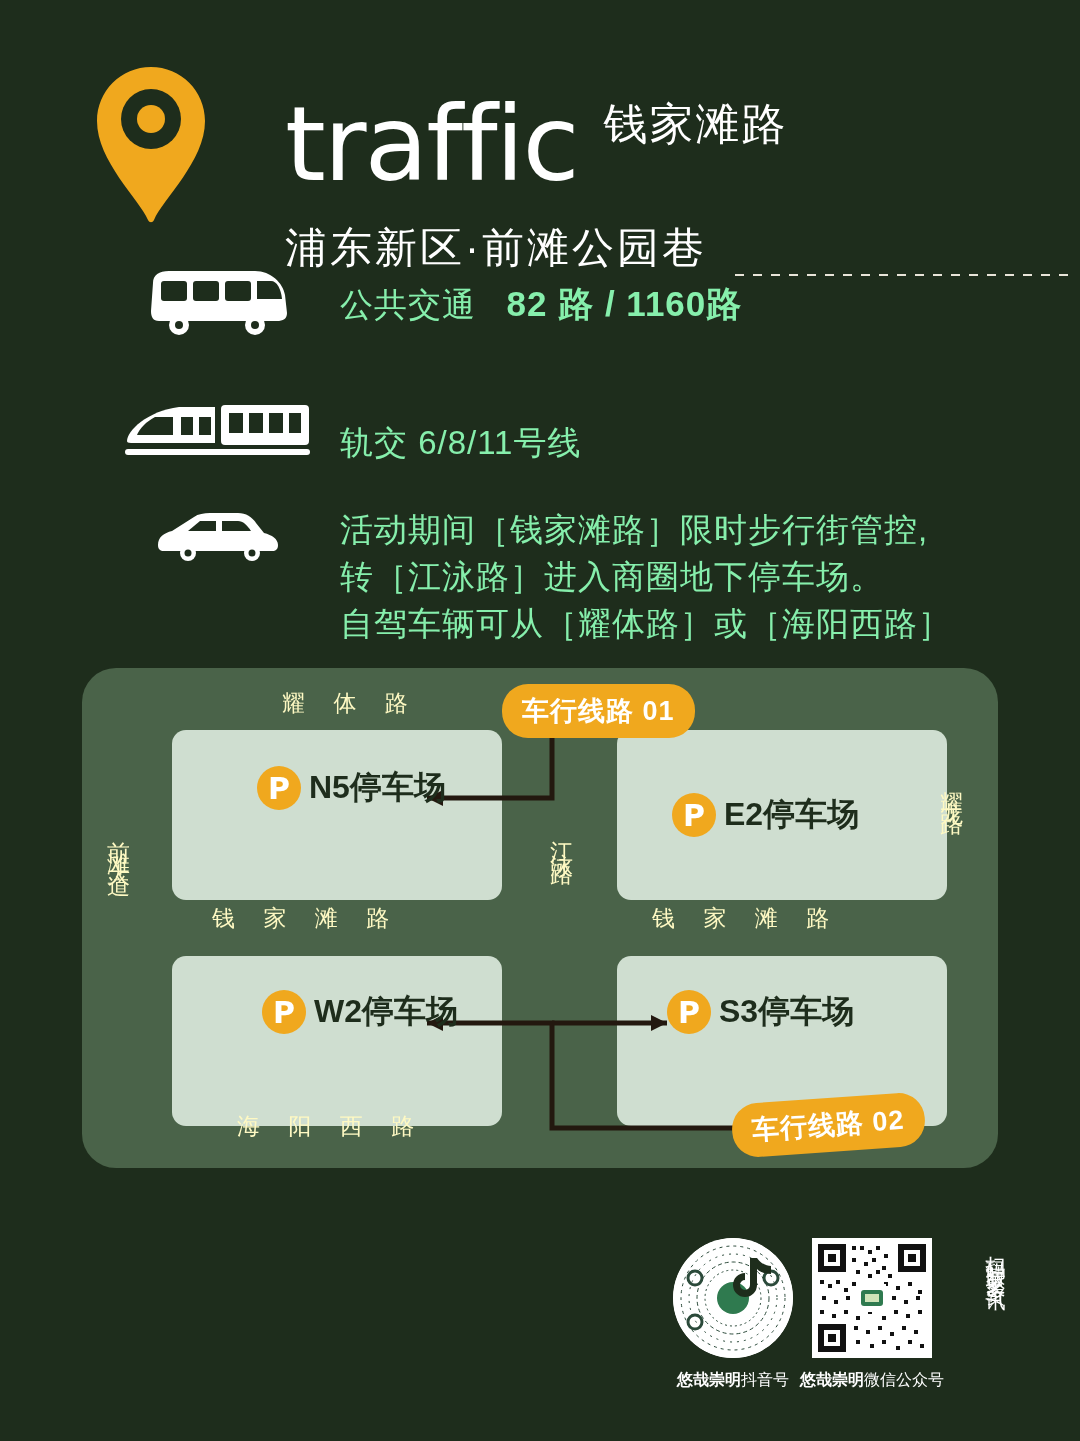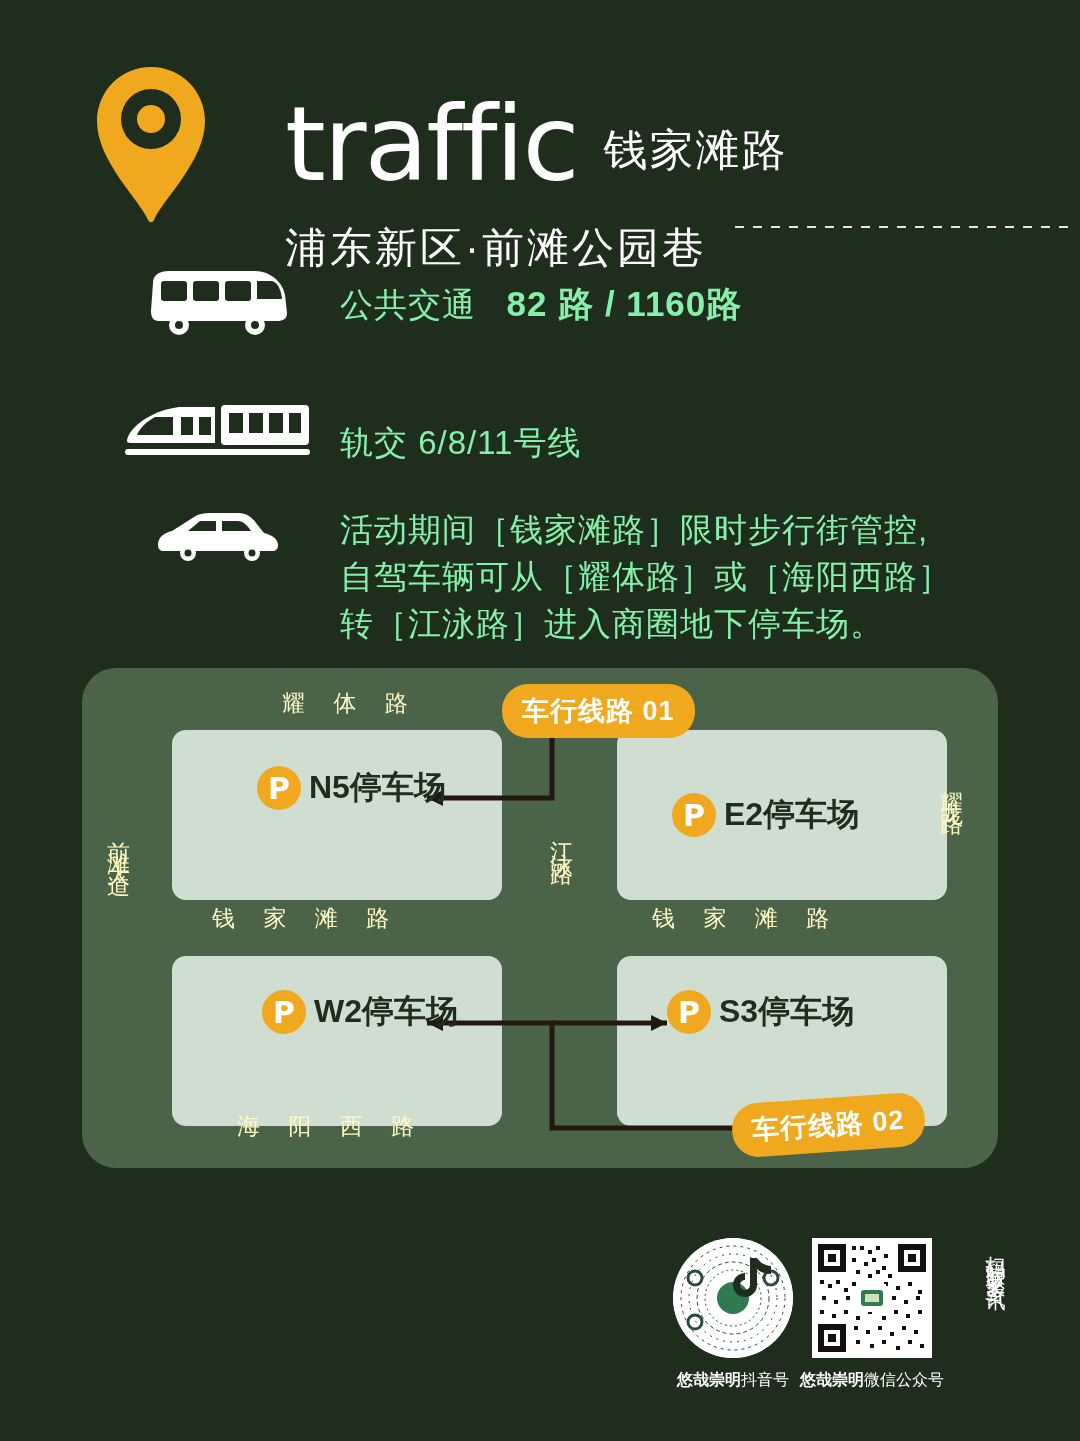--- a/index.html
+++ b/index.html
@@ -12,29 +12,29 @@
     overflow:hidden;
   }
   .page{position:relative;width:1080px;height:1441px;}
 
   
   .header{position:absolute;left:95px;top:55px;width:900px;}
   .pin{
     position:absolute;left:0;top:10px;width:112px;height:160px;
   }
   .pin svg{display:block;}
-  .brand-row{position:absolute;left:190px;top:40px;display:flex;align-items:flex-end;}
+  .brand-row{position:absolute;left:190px;top:40px;display:flex;align-items:flex-start;}
   .brand{
     font-size:104px;line-height:0.95;font-weight:400;letter-spacing:-2px;color:#ffffff;
     font-family:"DejaVu Sans","Liberation Sans",sans-serif;
   }
   .brand-cn{
     font-size:44px;margin-left:26px;margin-bottom:14px;color:#ffffff;letter-spacing:2px;
   }
-  .subtitle-row{position:absolute;left:190px;top:165px;display:flex;align-items:flex-start;width:790px;}
+  .subtitle-row{position:absolute;left:190px;top:165px;display:flex;align-items:flex-end;width:790px;}
   .subtitle{font-size:42px;letter-spacing:3px;color:#ffffff;white-space:nowrap;}
   .dots{
     flex:1;height:2px;margin-left:28px;margin-top:6px;
     background-image:repeating-linear-gradient(to right,#e8e4d8 0 9px,transparent 9px 18px);
   }
 
   
   .info{position:absolute;left:95px;top:255px;width:900px;}
   .row{display:flex;align-items:flex-start;margin-bottom:10px;}
   .icon-cell{width:245px;display:flex;justify-content:center;align-items:center;flex:0 0 245px;}
@@ -190,22 +190,22 @@
           <path d="M46 12 L62 12 L62 22 L34 22 Z" fill="#1e2d1c"></path>
           <path d="M68 12 L84 12 C89 12 93 16 97 22 L68 22 Z" fill="#1e2d1c"></path>
           <circle cx="34" cy="44" r="8" fill="#ffffff"></circle>
           <circle cx="34" cy="44" r="3.5" fill="#1e2d1c"></circle>
           <circle cx="98" cy="44" r="8" fill="#ffffff"></circle>
           <circle cx="98" cy="44" r="3.5" fill="#1e2d1c"></circle>
         </svg>
       </div>
       <div class="txt-cell">
         <div class="line">活动期间［钱家滩路］限时步行街管控,</div>
+        <div class="line">转［江泳路］进入商圈地下停车场。</div>
         <div class="line">自驾车辆可从［耀体路］或［海阳西路］</div>
-        <div class="line">转［江泳路］进入商圈地下停车场。</div>
       </div>
     </div>
   </div>
 
   <div class="map">
 
     <div class="block blk-n5"></div>
     <div class="block blk-e2"></div>
     <div class="block blk-w2"></div>
     <div class="block blk-s3"></div>

